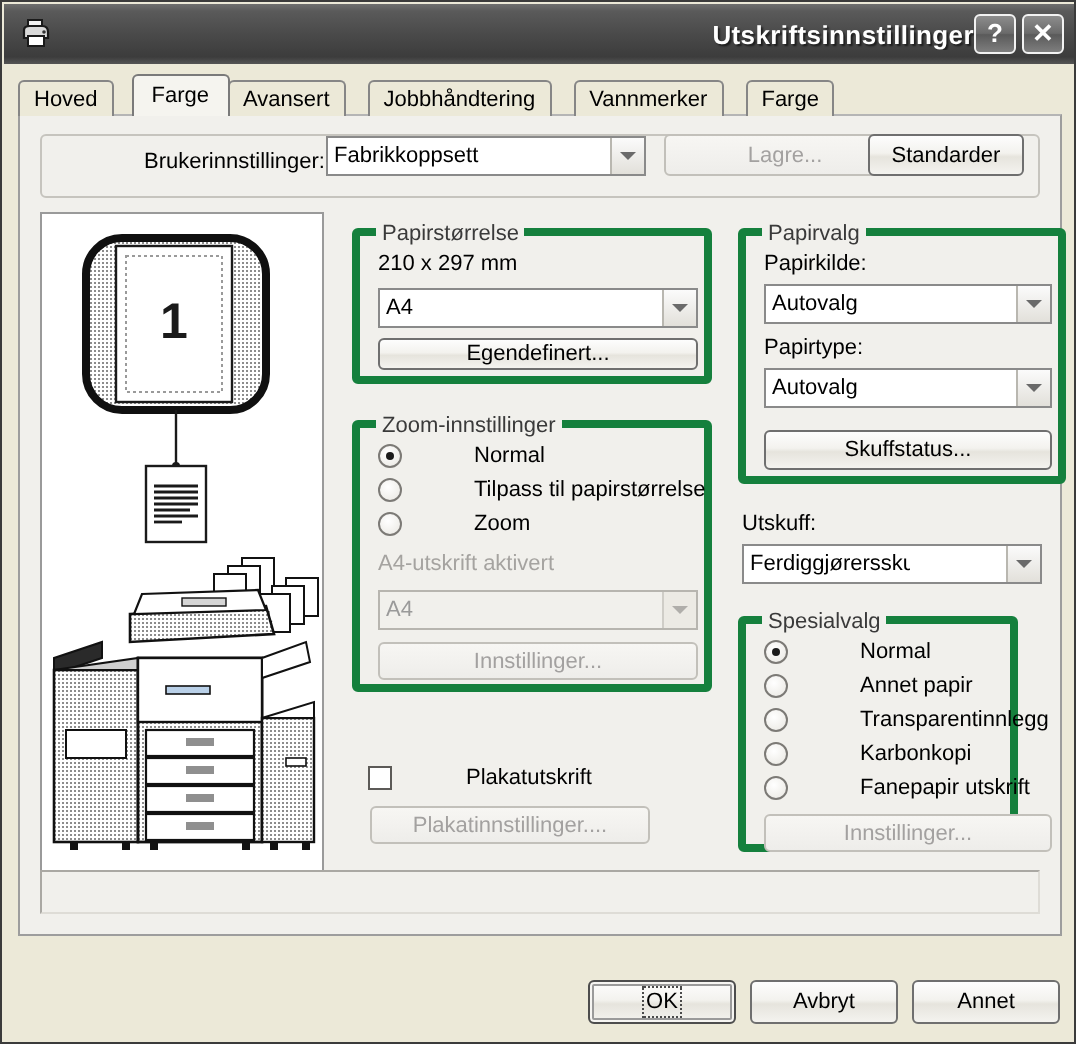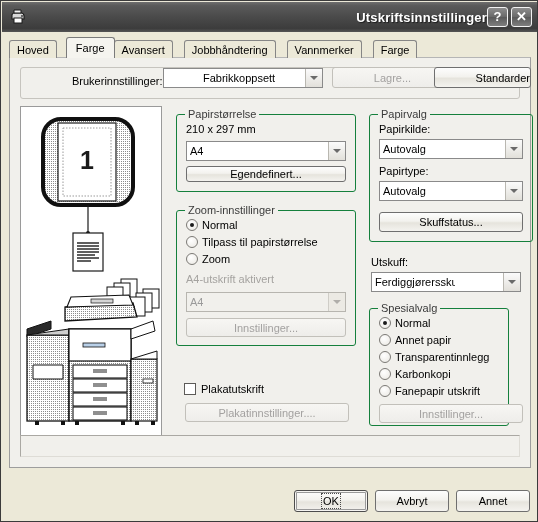--- a/index.html
+++ b/index.html
@@ -163,21 +163,21 @@
   .chev {
     width: 0; height: 0;
     border-left: 4px solid transparent;
     border-right: 4px solid transparent;
     border-top: 4px solid #6a6a6a;
   }
   .chev.dim { border-top-color: #b0aeaa; }
   .cmb-bruker {
     position: absolute;
     left: 153px; top: 10px;
-    width: 160px; height: 20px; padding-left: 36px;
+    width: 160px; height: 20px;
   }
   .btn {
     background: linear-gradient(to bottom, #fdfdfd 0%, #f3f2ee 45%, #e6e4dd 55%, #f4f3ef 100%);
     border: 1px solid #6f6f6f;
     border-radius: 3px;
     font-size: 11px;
     text-align: center;
     box-sizing: border-box;
     display: flex;
     align-items: center;
@@ -191,36 +191,36 @@
     background: linear-gradient(to bottom, #f7f6f3, #eeedea);
   }
   .btn-lagre {
     position: absolute;
     left: 322px; top: 9px;
     width: 121px; height: 21px;
   }
   .btn-standarder {
     position: absolute;
     left: 424px; top: 9px;
-    width: 97px; height: 21px; justify-content: flex-end;
+    width: 78px; height: 21px;
   }
   
   .preview {
     position: absolute;
     left: 10px; top: 48px;
     width: 142px; height: 336px;
     background: #ffffff;
     border: 1px solid #9a9a9a;
     box-sizing: border-box;
     overflow: hidden;
   }
   
   .group {
     position: absolute;
-    border: 1px solid #15803d;
+    border: 4px solid #15803d;
     border-radius: 3px;
     box-sizing: border-box;
   }
   .group > .gtitle {
     position: absolute;
     top: -7px; left: 8px;
     background: #f1f0ec;
     padding: 0 3px;
     font-size: 11px;
     color: #3a3a3a;
@@ -233,20 +233,21 @@
   .static-text { position: absolute; font-size: 11px; white-space: nowrap; }
   .static-text.dim { color: #a5a3a0; }
   
   .radio-row, .check-row {
     position: absolute;
     display: flex;
     align-items: center;
     font-size: 11px;
     white-space: nowrap;
     cursor: default;
+    gap: 32px;
   }
   .radio {
     width: 12px; height: 12px;
     border-radius: 50%;
     border: 1px solid #7c7a76;
     background: radial-gradient(circle at 40% 35%, #ffffff, #e9e7e1);
     margin-right: 4px;
     position: relative;
     flex: 0 0 auto;
     box-sizing: border-box;
@@ -470,21 +471,21 @@
       </div>
       <div class="btn disabled" style="position:absolute; left:9px; top:107px; width:160px; height:19px;">
         <span>Innstillinger...</span>
       </div>
     </div>
 
     <div class="check-row" style="left:174px; top:325px;">
       <span class="checkbox"></span>
       <span>Plakatutskrift</span>
     </div>
-    <div class="btn disabled" style="position:absolute; left:175px; top:345px; width:164px; height:19px;">
+    <div class="btn disabled" style="position:absolute; left:175px; top:345px; width:140px; height:19px;">
       <span>Plakatinnstillinger....</span>
     </div>
 
     <div class="group g-papirvalg">
       <span class="gtitle">Papirvalg</span>
       <div class="static-text" style="left:9px; top:8px;">Papirkilde:</div>
       <div class="combo" style="position:absolute; left:9px; top:24px; width:144px; height:20px;">
         <span class="cval">Autovalg</span>
         <span class="carrow">
             <i class="chev"></i>

